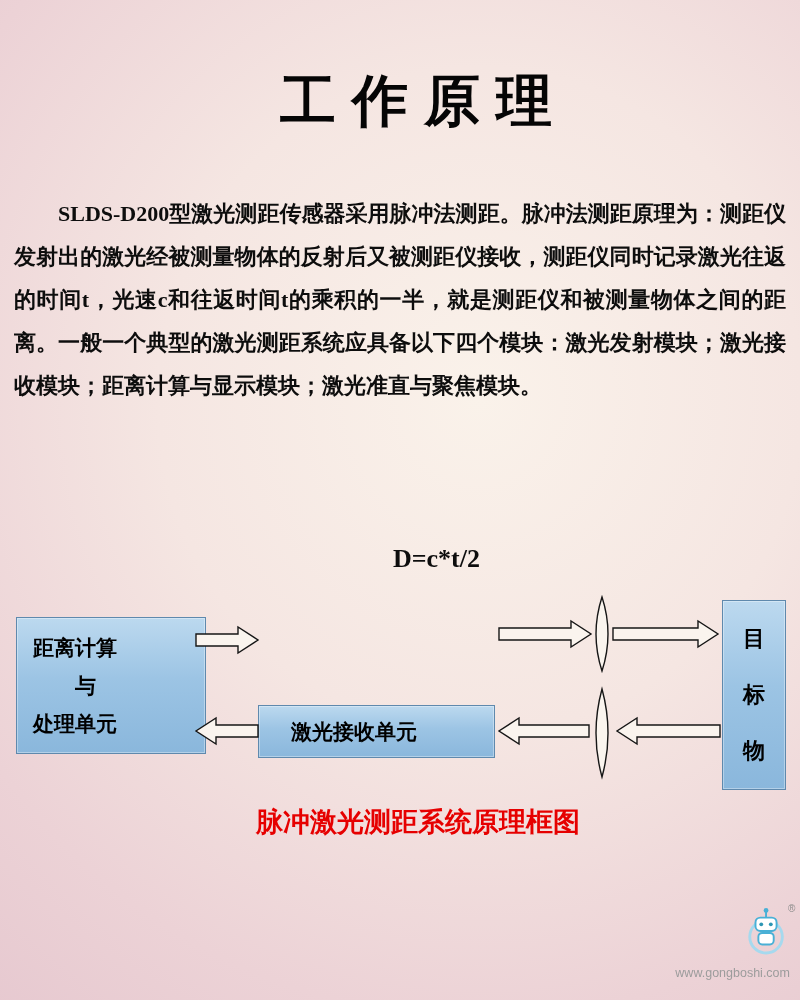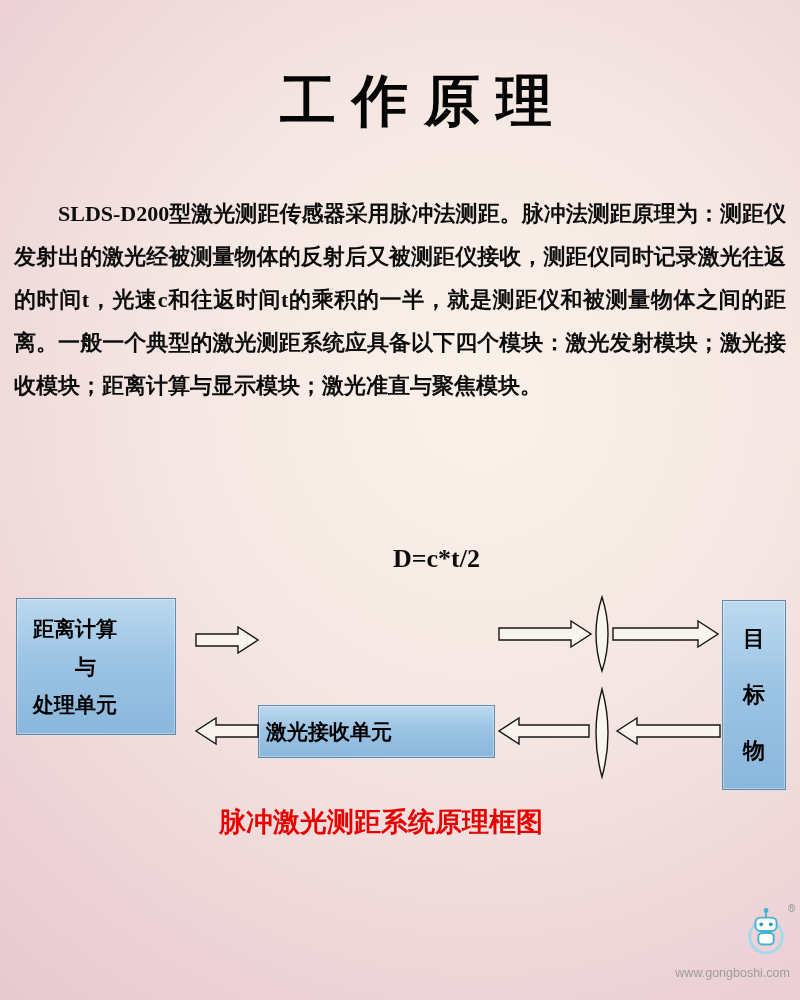--- a/index.html
+++ b/index.html
@@ -47,40 +47,41 @@
   .box {
     position: absolute;
     background: linear-gradient(180deg, #bcd9ef 0%, #9cc4e4 45%, #8ab7dc 100%);
     border: 1px solid #5f89ad;
     box-shadow: inset 0 0 0 1px rgba(255,255,255,0.35);
     font-family: "Liberation Sans", "DejaVu Sans", sans-serif;
     font-weight: 700;
     color: #000;
     box-sizing: border-box;
   }
-  .left-box { left: 16px; top: 598px; width: 160px; height: 137px; padding-top: 11px; font-size: 21px; }
+  .left-box { left: 16px; top: 617px; width: 190px; height: 137px; padding-top: 11px; font-size: 21px; }
   .left-box .bl { height: 38px; line-height: 38px; padding-left: 16px; }
   .left-box .bl.center { padding-left: 58px; }
   .emit-box { left: 258px; top: 608px; width: 237px; height: 53px; display: flex; align-items: center; padding-left: 16px; font-size: 21px; }
-  .recv-box { left: 258px; top: 705px; width: 237px; height: 53px; display: flex; align-items: center; padding-left: 7px; font-size: 21px; }
+  .recv-box { left: 258px; top: 705px; width: 237px; height: 53px; display: flex; align-items: center; padding-left: 32px; font-size: 21px; }
   .target-box { left: 722px; top: 600px; width: 64px; height: 190px; display: flex; flex-direction: column; align-items: center; justify-content: space-around; padding: 10px 0; font-size: 22px; }
   .overlay {
     position: absolute;
     left: 0; top: 0;
     width: 800px; height: 1000px;
     pointer-events: none;
   }
   .caption {
     position: absolute;
     top: 804px; left: 0;
     width: 762px;
     text-align: center;
     font-size: 27px;
     font-weight: 700;
     color: #e60000;
+    padding-left: 37px;
   }
   .watermark {
     position: absolute;
     right: 10px; bottom: 20px;
     display: flex;
     flex-direction: column;
     align-items: flex-end;
     font-family: "Liberation Sans", "DejaVu Sans", sans-serif;
   }
   .wm-top { display: flex; align-items: center; gap: 4px; position: relative; }

